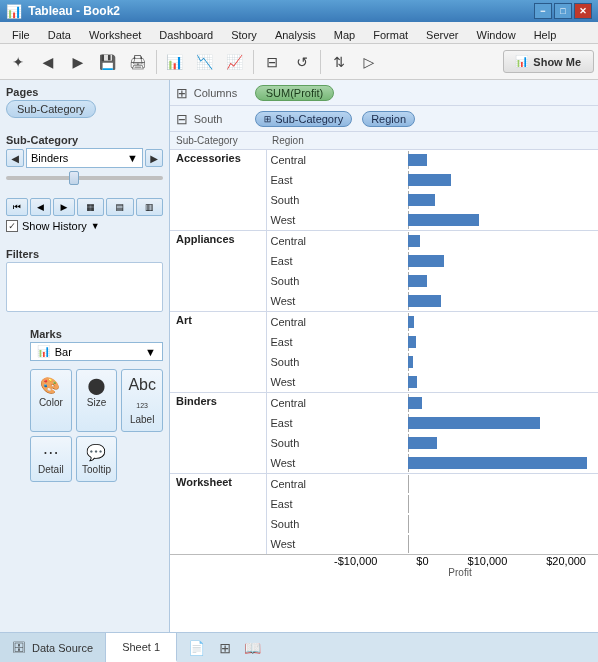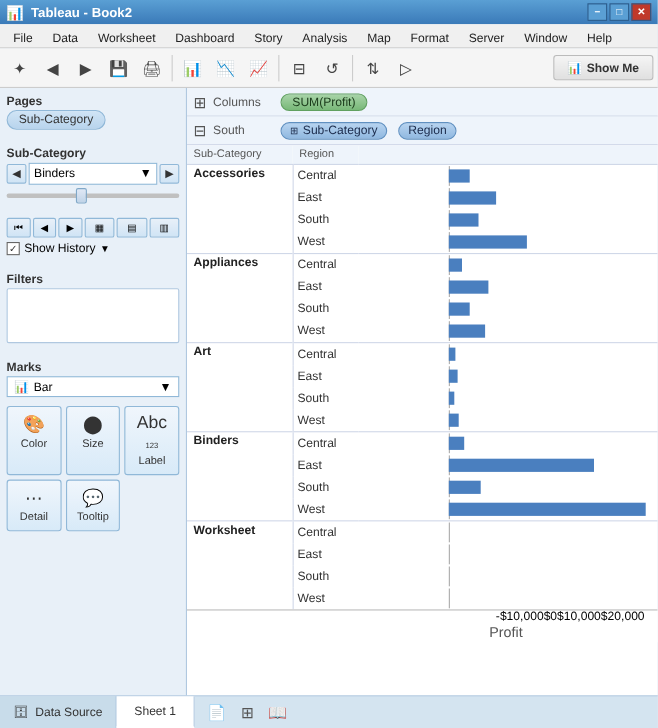--- a/index.html
+++ b/index.html
@@ -172,21 +172,21 @@
       display: flex; align-items: center; gap: 4px;
     }
     .checkbox { width: 12px; height: 12px; border: 1px solid #666; background: white; display: flex; align-items: center; justify-content: center; font-size: 9px; color: #333; }
     .filters-section { flex: 0 0 auto; }
     .filter-box {
       border: 1px solid #b0c8e0;
       background: white;
       height: 50px;
       border-radius: 2px;
     }
-    .marks-section { flex: 1; }
+    .marks-section { flex: 1; margin-left: 24px; }
     .marks-type-row {
       display: flex; align-items: center; gap: 4px; margin-bottom: 8px;
     }
     .marks-dropdown {
       background: white;
       border: 1px solid #90b8d8;
       padding: 2px 6px;
       font-size: 11px;
       display: flex; align-items: center; gap: 4px;
       flex: 1;
@@ -311,26 +311,26 @@
       height: 12px;
       top: 3px;
     }
     .bar-positive {
       background: #4a7fbf;
       left: 30%;
     }
     .x-axis-labels {
       flex: 1;
       display: flex;
-      justify-content: flex-end;
+      justify-content: space-between;
       padding: 0 8px;
     }
     .x-axis-title {
       text-align: center;
-      font-size: 13px;
+      font-size: 10px;
       color: #555;
       padding-bottom: 2px;
     }
 
     
     .tab-bar {
       height: 30px;
       background: #d4e4f0;
       border-top: 1px solid #b0c8e0;
       display: flex;

